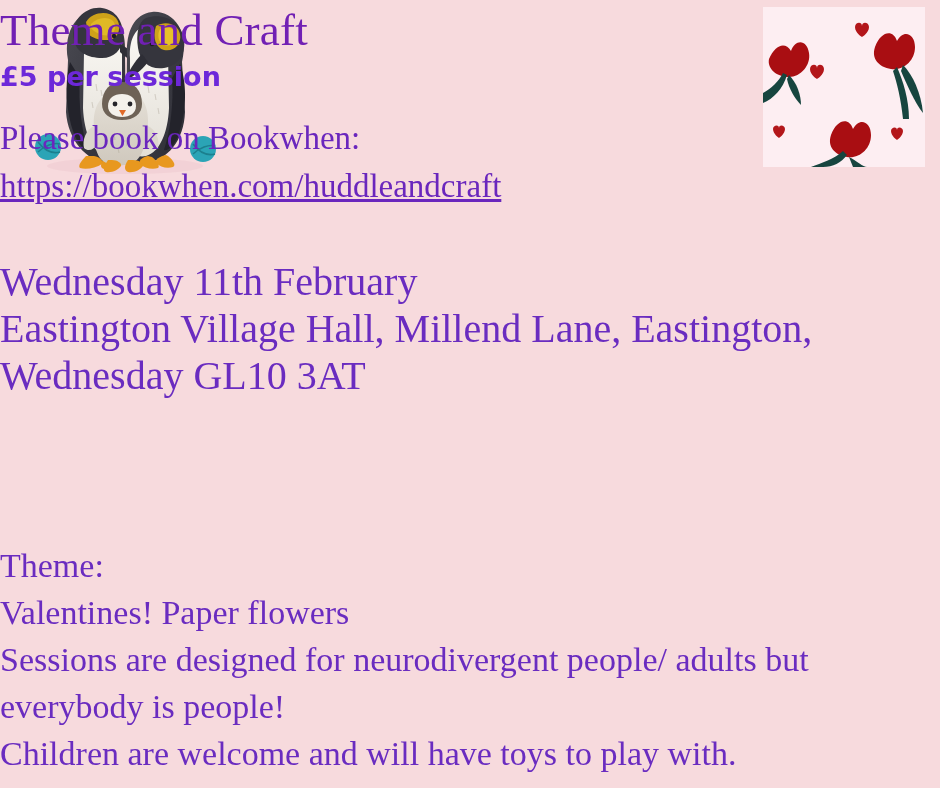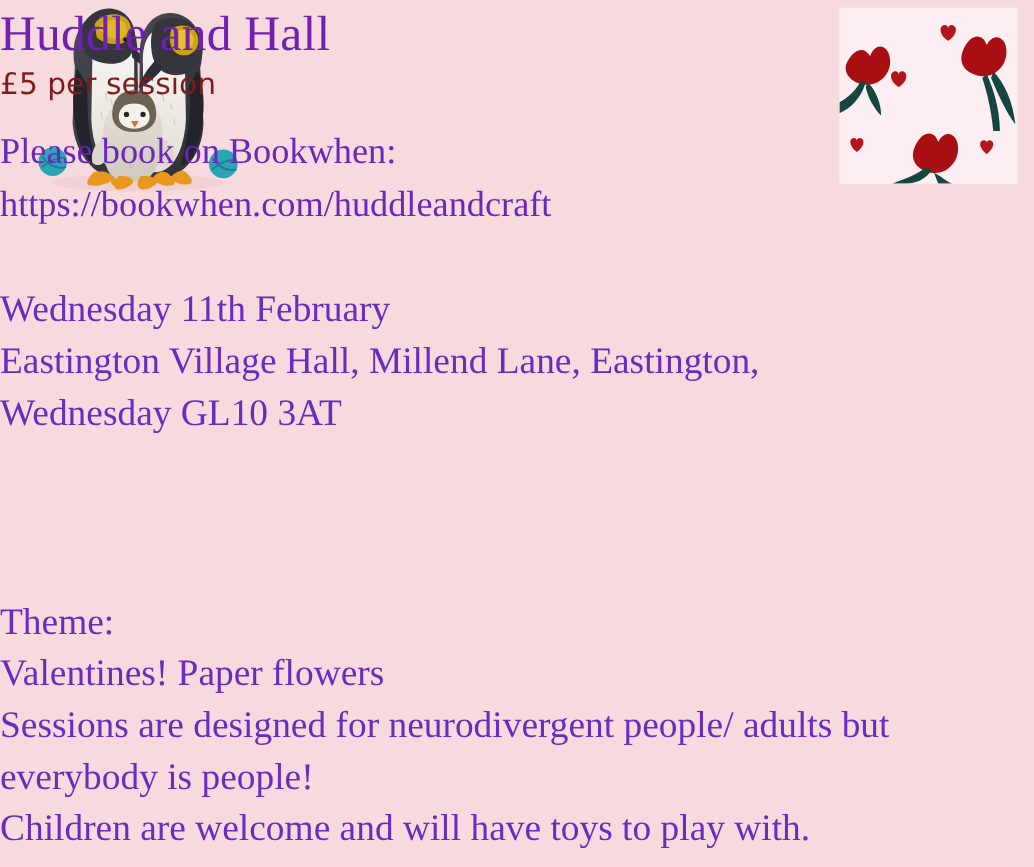--- a/index.html
+++ b/index.html
@@ -54,22 +54,22 @@
   }
 
   .price {
     position: absolute;
     top: 60px;
     left: 0;
     width: 940px;
     font-family: "DejaVu Sans", sans-serif;
     font-size: 27px;
     line-height: 34px;
-    color: #7f1d1d;
-    font-weight: 400;
+    color: #6d28d9;
+    font-weight: 700;
   }
 
   .book-line {
     position: absolute;
     top: 117px;
     left: 0;
     width: 940px;
     font-size: 33px;
     line-height: 42px;
     color: #6a26bd;
@@ -80,28 +80,29 @@
   }
 
   .url-line {
     position: absolute;
     top: 165px;
     left: 0;
     width: 940px;
     font-size: 33px;
     line-height: 42px;
     color: #6a26bd;
+    text-decoration: underline;
   }
 
   .details {
     position: absolute;
     top: 258px;
     left: 0;
     width: 764px;
-    font-size: 34px;
+    font-size: 40px;
     line-height: 47px;
     color: #6a2cc0;
   }
   .details .line { display: block; white-space: nowrap; }
 
   .theme-block {
     position: absolute;
     top: 494px;
     left: 0;
     width: 940px;
@@ -277,21 +278,21 @@
 
       <g fill="#B3161A">
         <path d="M92 20 C92 15 99 14 99 19 C99 14 106 15 106 20 C106 26 99 30 99 30 C99 30 92 26 92 20 Z"></path>
         <path d="M47 62 C47 57 54 56 54 61 C54 56 61 57 61 62 C61 68 54 72 54 72 C54 72 47 68 47 62 Z"></path>
         <path d="M10 122 C10 118 16 117 16 121 C16 117 22 118 22 122 C22 127 16 131 16 131 C16 131 10 127 10 122 Z"></path>
         <path d="M128 124 C128 120 134 119 134 123 C134 119 140 120 140 124 C140 129 134 133 134 133 C134 133 128 129 128 124 Z"></path>
       </g>
     </svg>
   </div>
 
-  <div class="title">Huddle and Hall</div>
+  <div class="title">Theme and Craft</div>
 
   <div class="price">£5 per session</div>
 
   <div class="book-line">
     <span class="underlined">Please book on Bookwhen:</span>
   </div>
 
   <div class="url-line">https://bookwhen.com/huddleandcraft</div>
 
   <div class="details">

